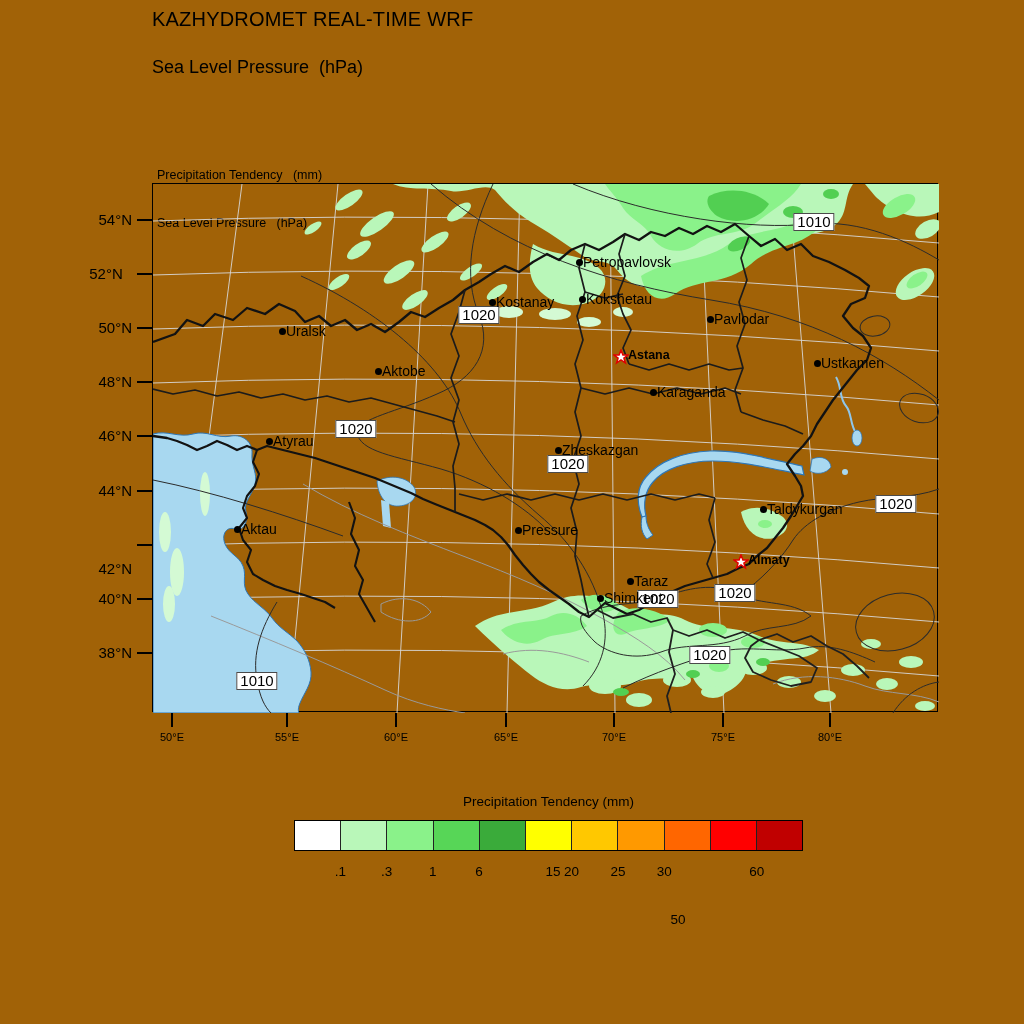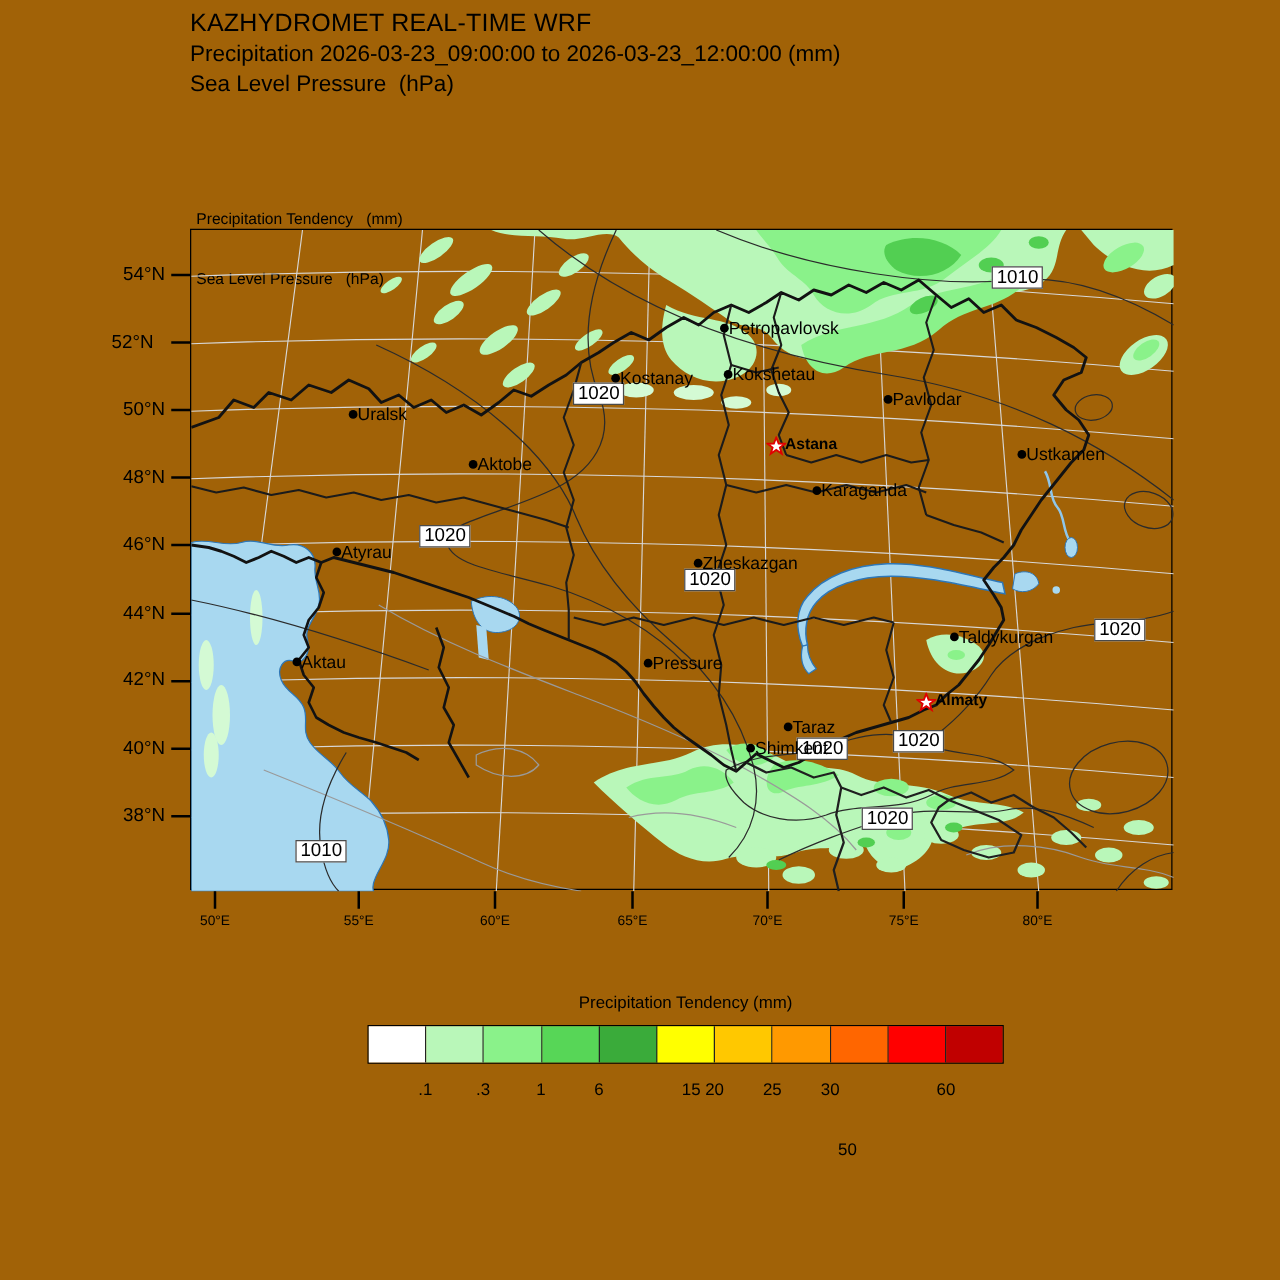--- a/index.html
+++ b/index.html
@@ -29,21 +29,20 @@
   .cbar .cell{flex:1;border-right:1px solid #222;}
   .cbar .cell:last-child{border-right:none;}
   .cbtick{position:absolute;top:864px;transform:translateX(-50%);font-size:13.5px;}
 </style>
 </head>
 <body>
 
 <div class="canvas">
 
   <div class="hdr t1">KAZHYDROMET REAL-TIME WRF</div>
-  <div class="hdr t2">Precipitation 2026-03-23_09:00:00 to 2026-03-23_12:00:00 (mm)</div>
   <div class="hdr t3">Sea Level Pressure  (hPa)</div>
 
 
   <div class="ovl">
     <div>Precipitation Tendency   (mm)</div>
     <div>Sea Level Pressure   (hPa)</div>
   </div>
 
   <div class="map">
     <svg width="786" height="529" viewBox="0 0 786 529">
@@ -290,21 +289,21 @@
       <div class="ylab" style="top: 265px; text-align: center;">52°N</div>
       <div class="ytick" style="top: 327.25px;"></div>
       <div class="ylab" style="top: 319px;">50°N</div>
       <div class="ytick" style="top: 381.25px;"></div>
       <div class="ylab" style="top: 373px;">48°N</div>
       <div class="ytick" style="top: 435.25px;"></div>
       <div class="ylab" style="top: 427px;">46°N</div>
       <div class="ytick" style="top: 490.25px;"></div>
       <div class="ylab" style="top: 482px;">44°N</div>
       <div class="ytick" style="top: 544.25px;"></div>
-      <div class="ylab" style="top: 535px;">42°N</div>
+      <div class="ylab" style="top: 560px;">42°N</div>
       <div class="ytick" style="top: 598.25px;"></div>
       <div class="ylab" style="top: 590px;">40°N</div>
       <div class="ytick" style="top: 652.25px;"></div>
       <div class="ylab" style="top: 644px;">38°N</div>
     </div>
   <div id="xaxis">
       <div class="xtick" style="left: 171.25px;"></div>
       <div class="xlab" style="left: 140px;">50°E</div>
       <div class="xtick" style="left: 286.25px;"></div>
       <div class="xlab" style="left: 255px;">55°E</div>

